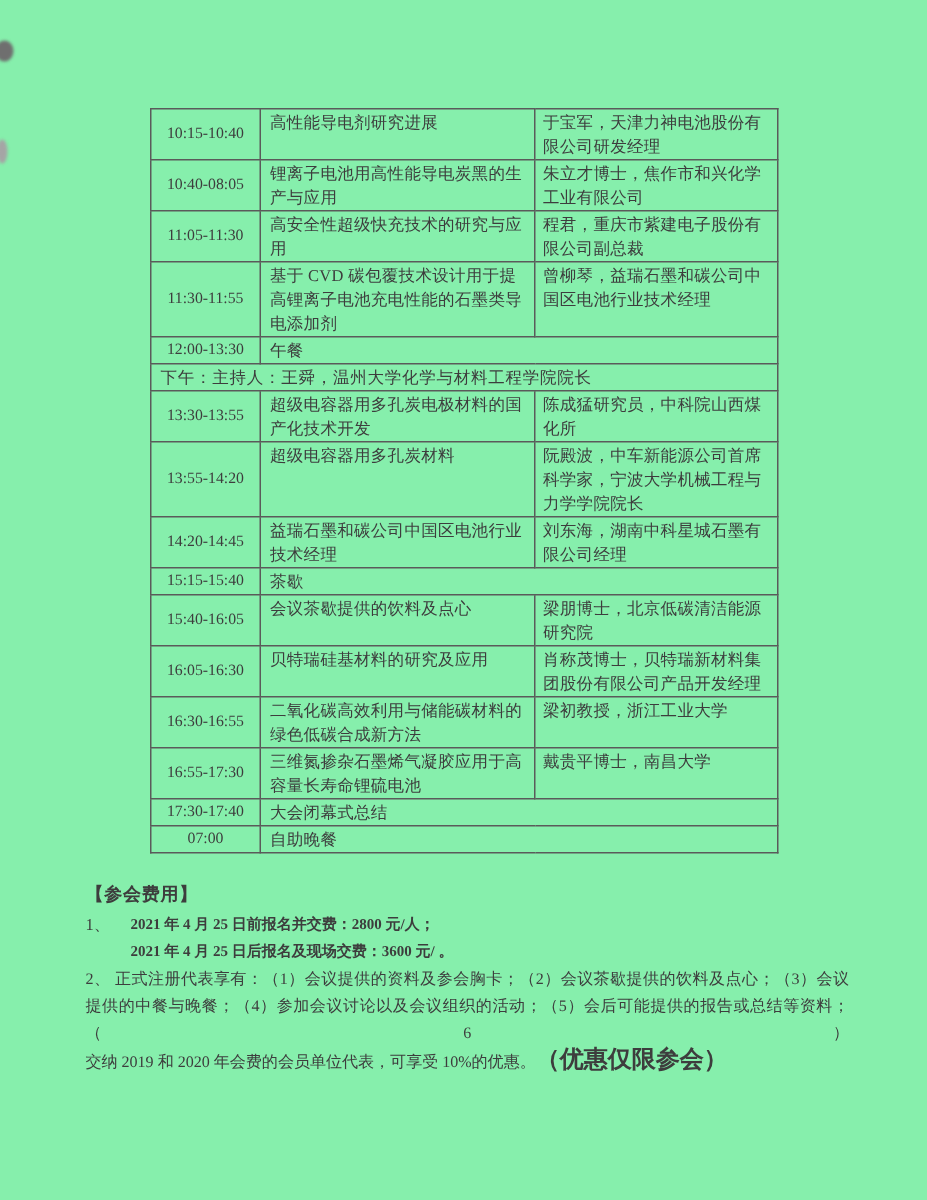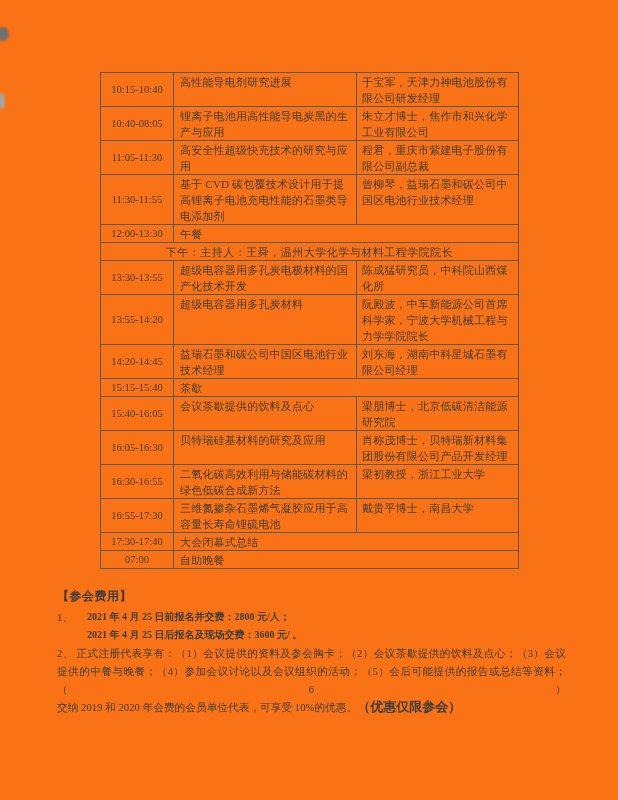--- a/index.html
+++ b/index.html
@@ -4,21 +4,21 @@
 <style>
   html,body{margin:0;padding:0;}
   body{
     width:618px;height:800px;
     background:#ffffff;
     font-family:"Liberation Serif","DejaVu Serif",serif;
     color:#3d3d3d;
     position:relative;
     overflow:hidden;
   }
-  .page{position:absolute;inset:0;background:#f97316;}
+  .page{position:absolute;inset:0;background:#86efac;}
 
   
   .smudge{position:absolute;background:#8d8d8d;border-radius:50%;filter:blur(1.2px);}
   .smudge.s1{left:-3px;top:27px;width:12px;height:14px;background:#6f6f6f;}
   .smudge.s2{left:-2px;top:93px;width:7px;height:16px;background:#a5a5a5;}
 
   table.schedule{
     position:absolute;left:100px;top:72px;width:418px;
     border-collapse:collapse;table-layout:fixed;
     font-size:11px;line-height:16px;
@@ -29,37 +29,37 @@
     vertical-align:top;
     letter-spacing:0.2px;
   }
   .schedule td.time{
     text-align:center;vertical-align:middle;
     padding:0.5px 2px;white-space:nowrap;
     font-size:10.5px;letter-spacing:0;
   }
   .schedule td.topic{padding-right:3px;}
   .schedule td.speaker{padding:0.5px 2px 0.5px 5px;}
-  .schedule td.chair{text-align:center;letter-spacing:0.5px;}
+  .schedule td.chair{letter-spacing:0.5px;}
 
   .fees{
     position:absolute;left:57px;top:588px;width:509px;
     font-size:11px;
   }
   .fees .fee-header{
     font-weight:bold;font-size:12px;line-height:17px;margin-bottom:3px;
     letter-spacing:0.5px;
   }
   .fee-item1{display:flex;line-height:18px;}
   .fee-item1 .num{width:30px;flex:0 0 30px;}
   .fee-item1 .body{font-weight:bold;font-size:10px;}
   .fee-item2{line-height:18px;font-size:10.7px;}
   .fee-item2 .jline{display:block;text-align:justify;text-align-last:justify;}
   .fee-item2 .lastline{display:block;}
-  .fee-item2 b{font-size:13px;}
+  .fee-item2 b{font-size:16px;}
 </style>
 </head>
 <body>
 
 <div class="page">
   <div class="smudge s1"></div>
   <div class="smudge s2"></div>
 
   <table class="schedule">
     <colgroup>

